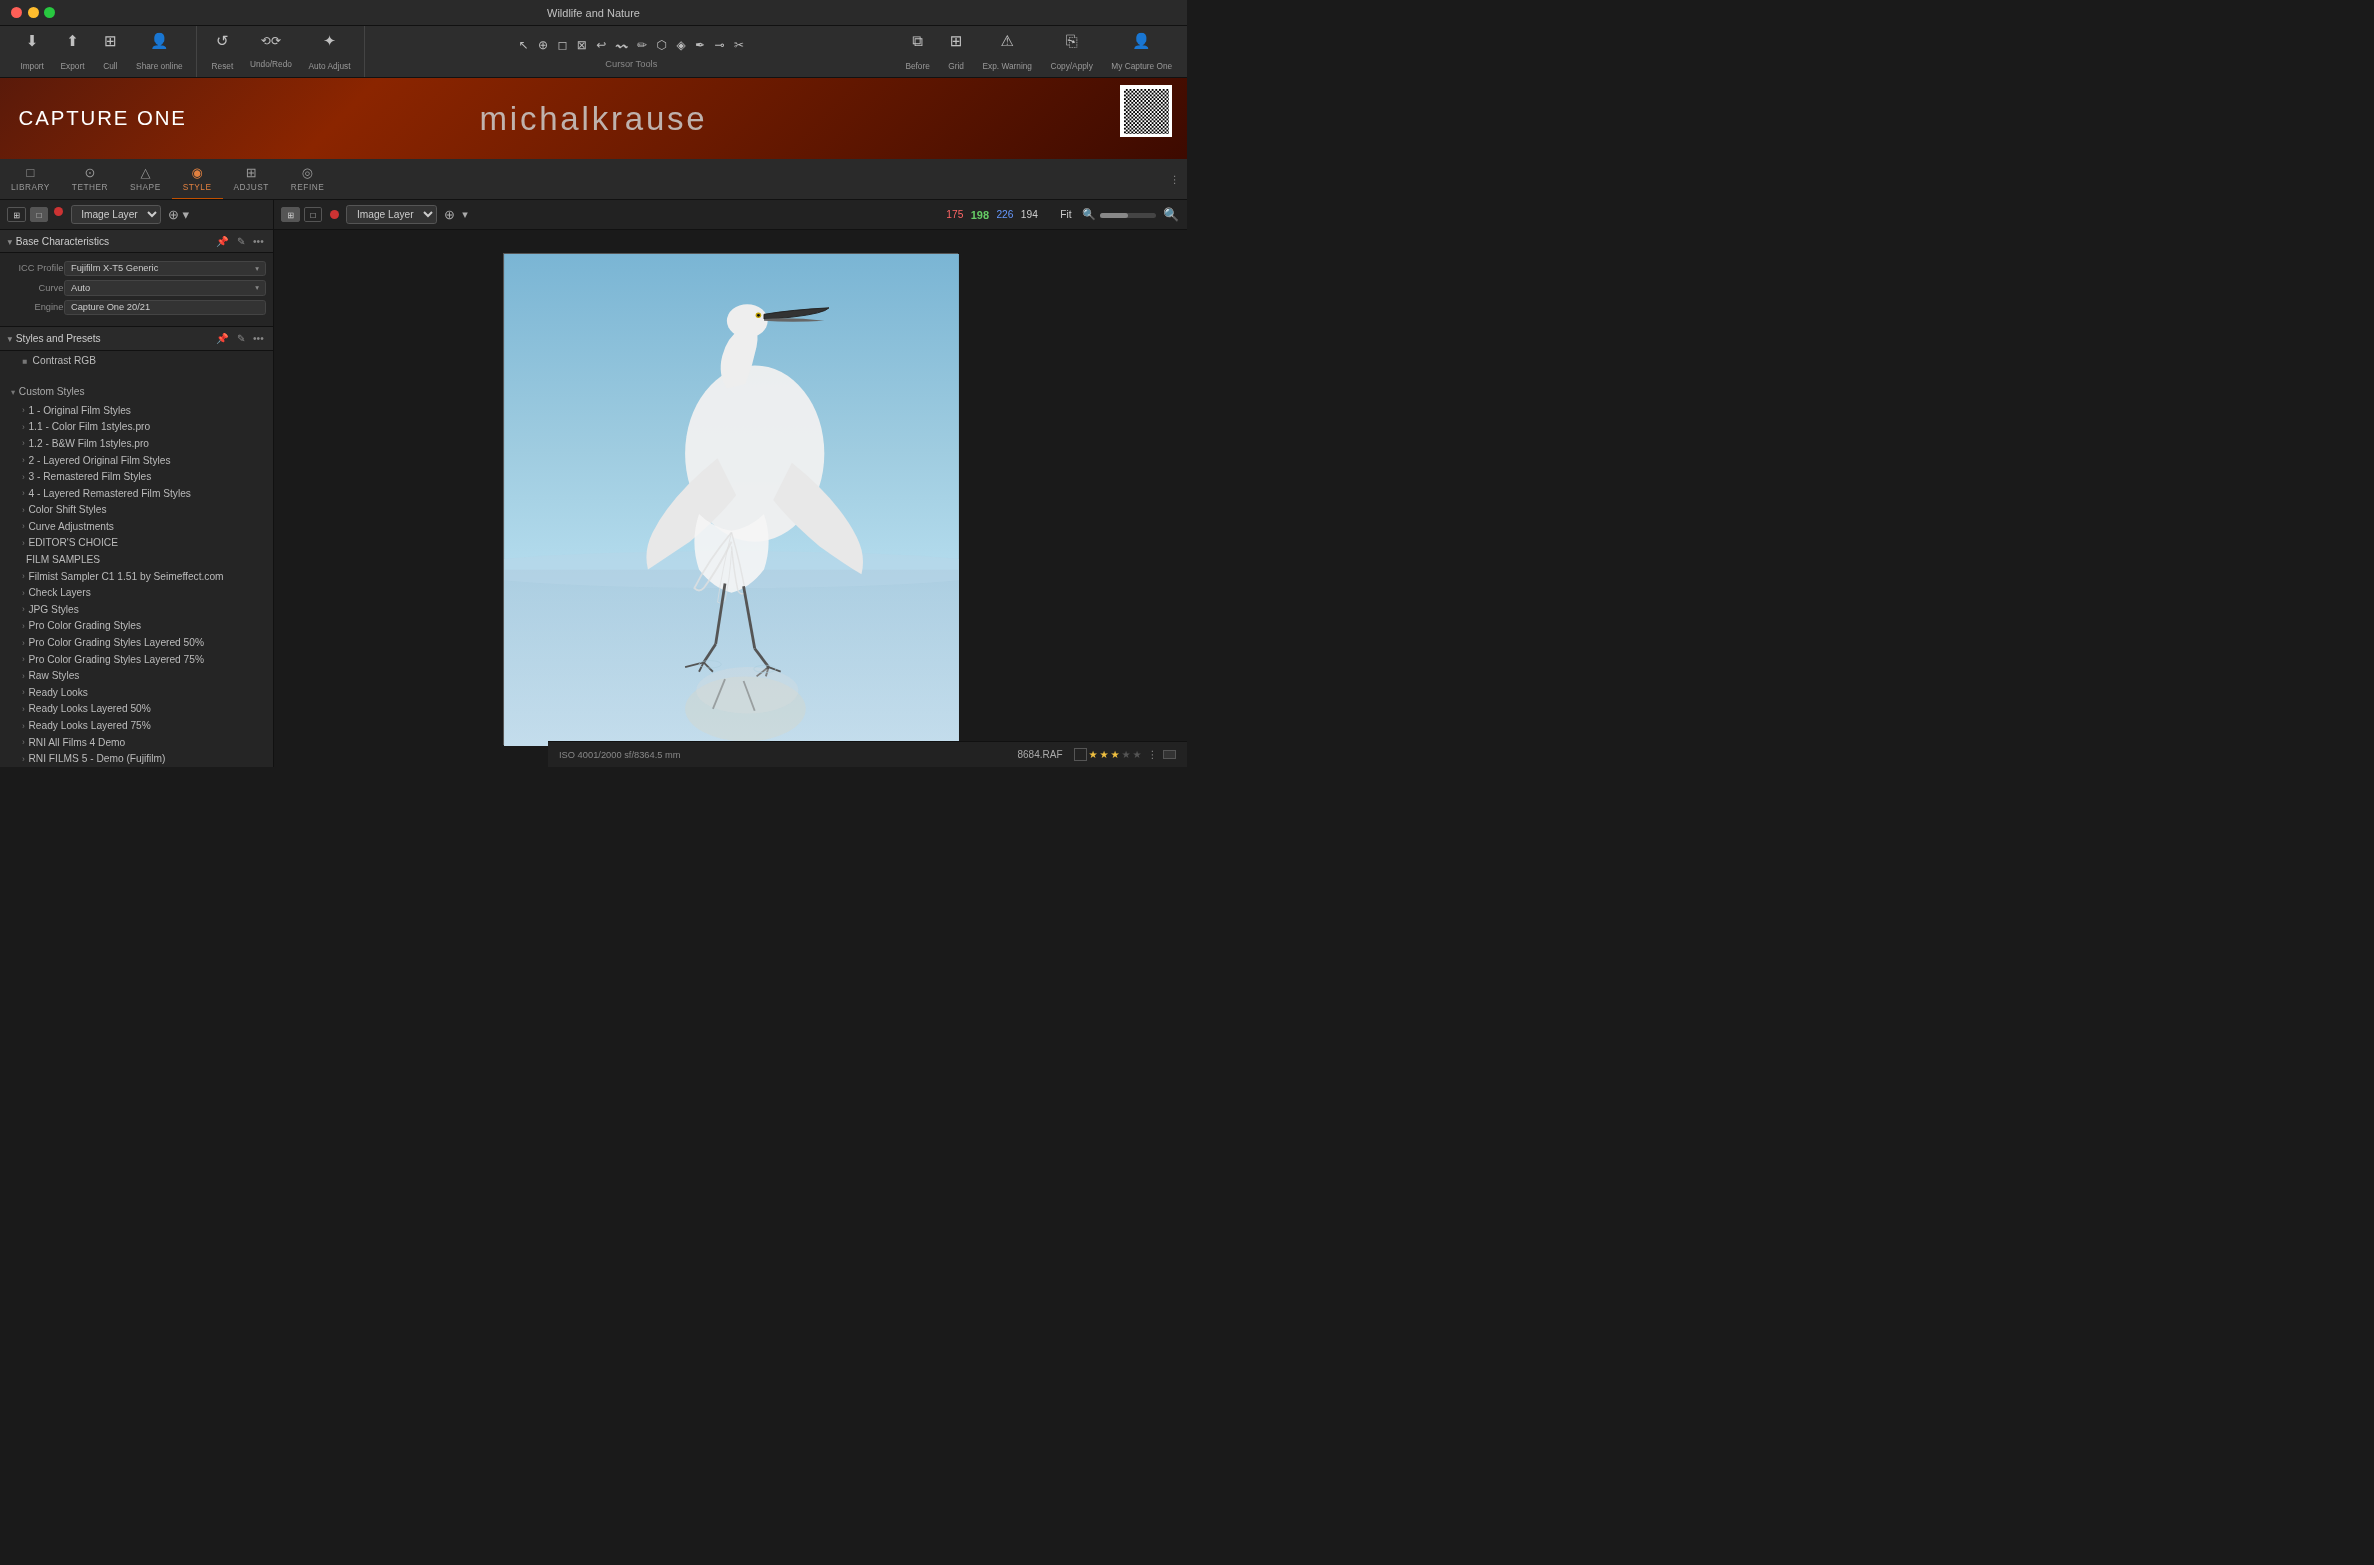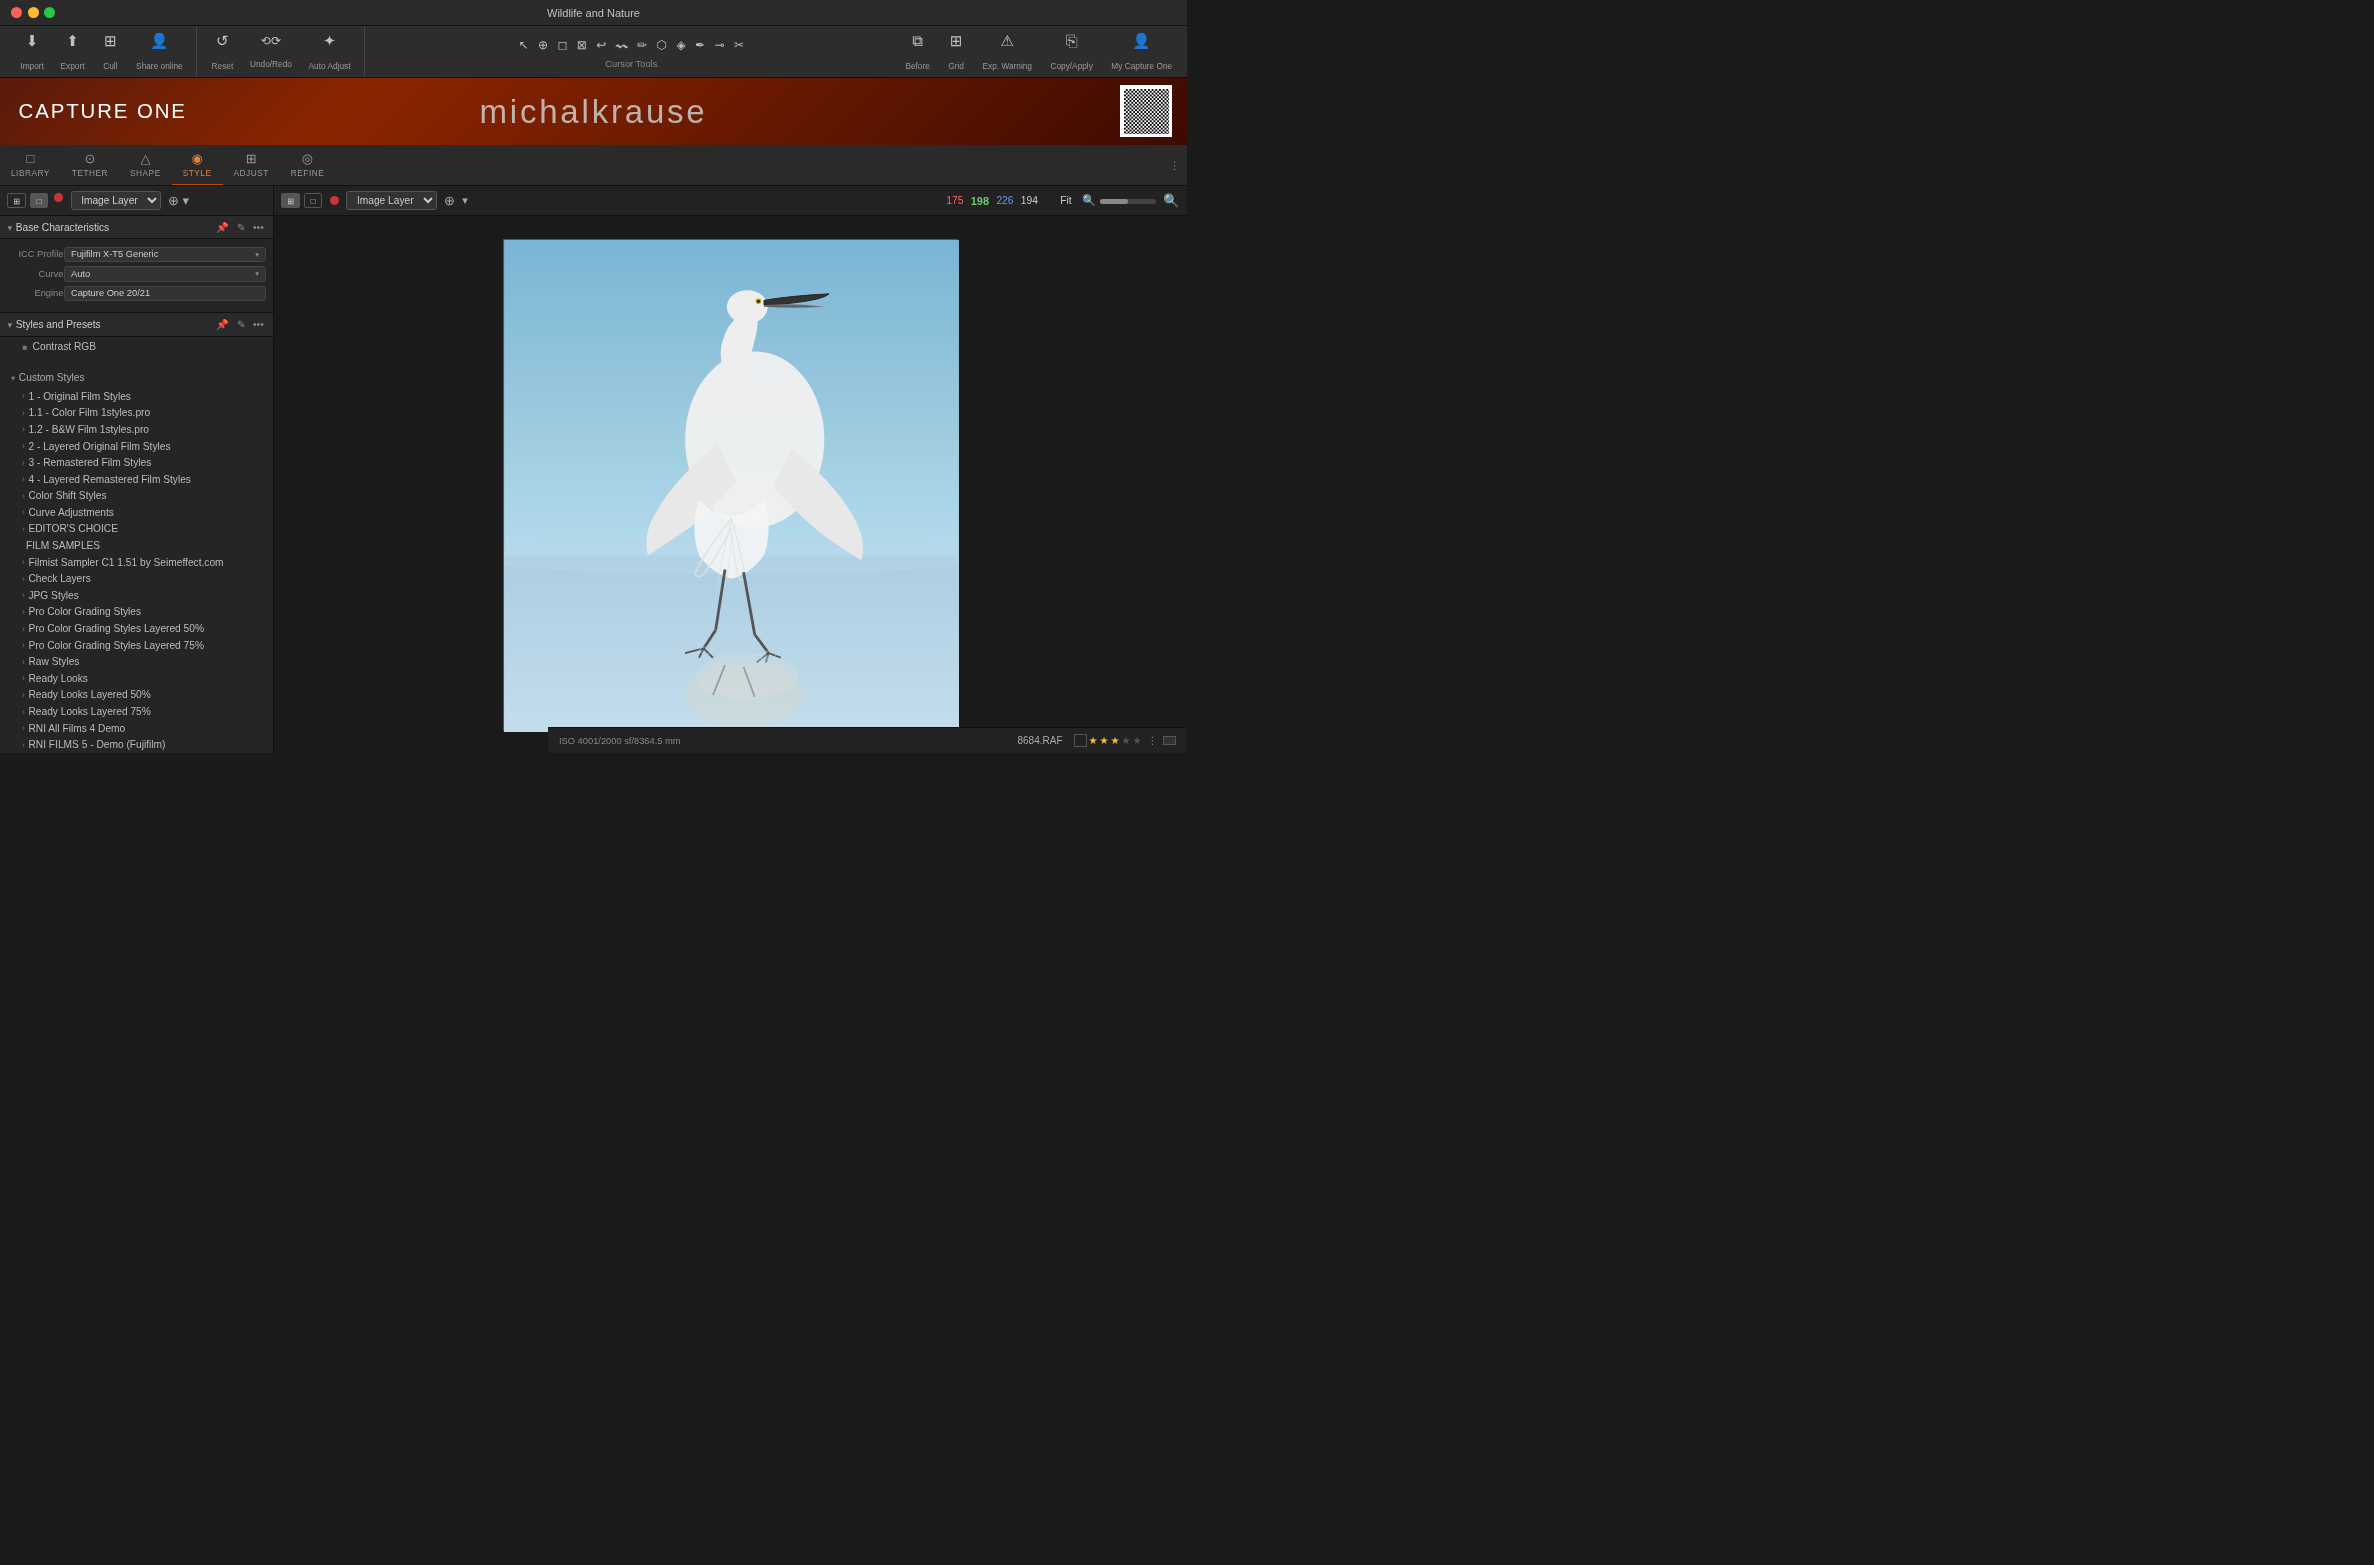--- a/index.html
+++ b/index.html
@@ -98,21 +98,21 @@
       flex-direction: column;
       align-items: center;
       gap: 1.9px;
       padding: 3.7px 7.4px;
       cursor: pointer;
     }
 
     
     .brand-header {
       background: linear-gradient(135deg, #5a1a0a 0%, #8b2500 30%, #6b1a00 60%, #3d0a00 100%);
-      height: 67px;
+      height: 81px;
       display: flex;
       align-items: center;
       padding: 0 18.6px;
       position: relative;
       text-align: right;
     }
     .brand-logo {
       color: #fff;
       font-size: 20.4px;
       font-weight: 300;

